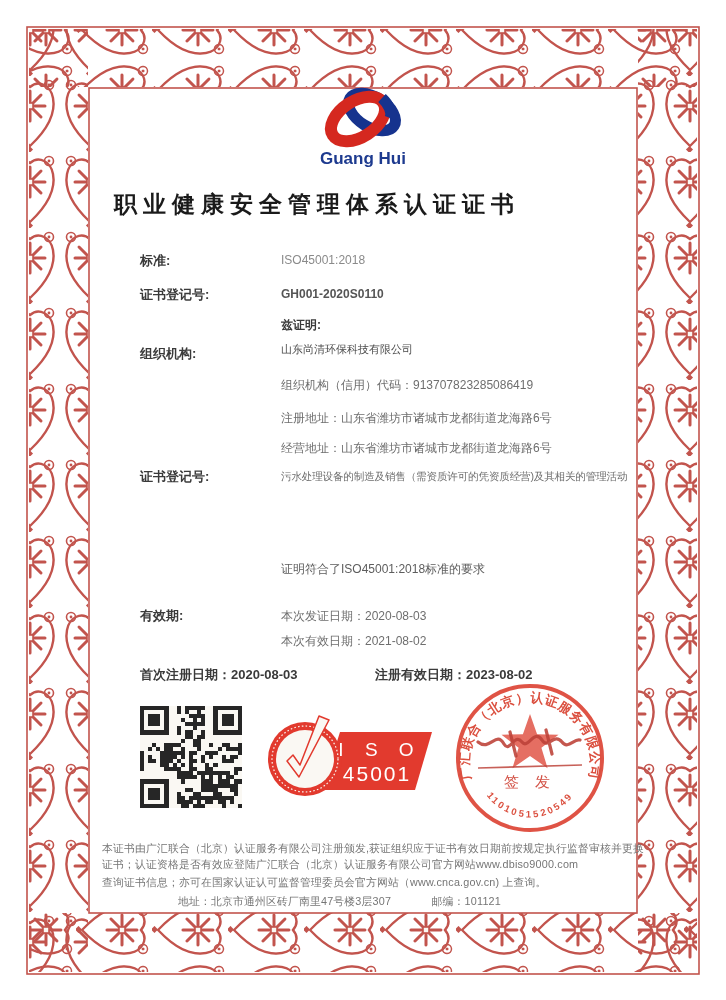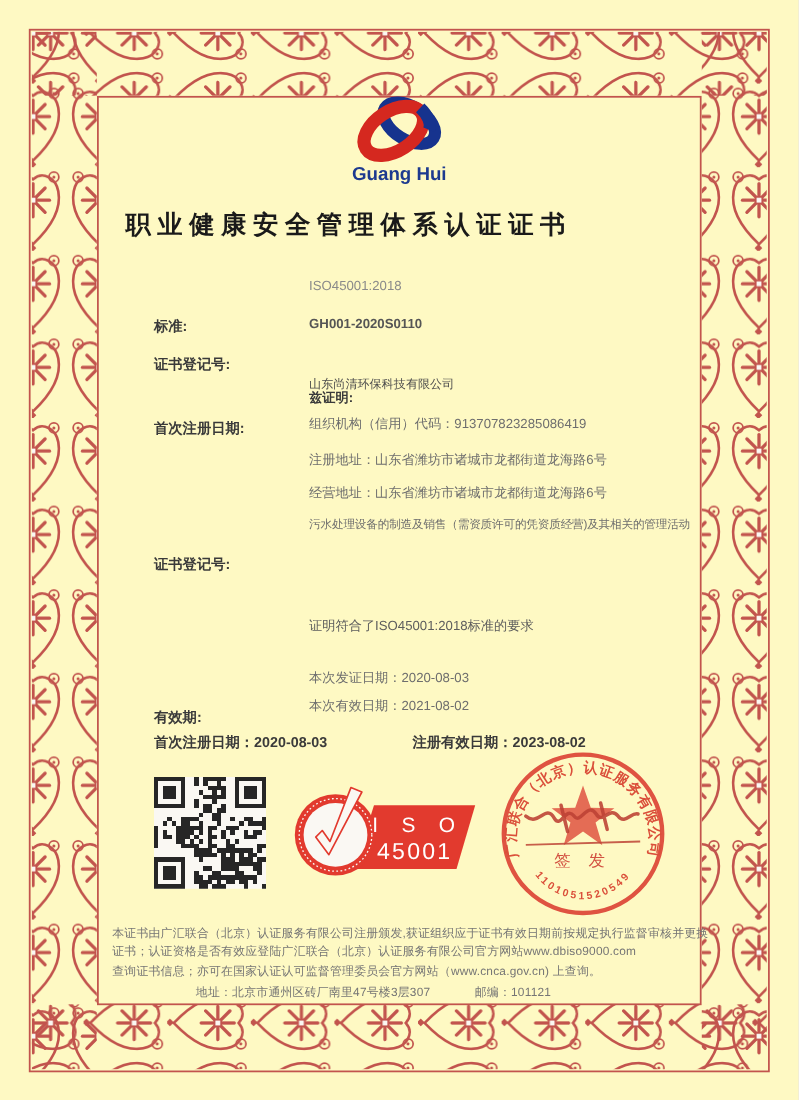--- a/index.html
+++ b/index.html
@@ -1,23 +1,23 @@
 <!DOCTYPE html>
 <html><head>
 <meta charset="utf-8">
 <style>
   html,body{margin:0;padding:0;background:#e9e6df;}
-  .page{position:relative;width:726px;height:1000px;background:#fef9c3;overflow:hidden;
+  .page{position:relative;width:726px;height:1000px;background:#ffffff;overflow:hidden;
         font-family:"Liberation Sans","DejaVu Sans",sans-serif;text-decoration:underline;}
   .abs{position:absolute;}
   .title{position:absolute;top:189px;left:0;width:634px;text-align:center;
          font-size:23px;font-weight:bold;letter-spacing:6px;color:#1a1a1a;}
   .brand{position:absolute;top:149px;left:298px;width:130px;text-align:center;
          font-size:17px;font-weight:bold;color:#1d3a8f;}
-  .lbl{position:absolute;font-size:13px;font-weight:bold;color:#3a3a3a;white-space:nowrap;margin-top:36px;}
+  .lbl{position:absolute;font-size:13px;font-weight:bold;color:#3a3a3a;white-space:nowrap;}
   .val{position:absolute;font-size:12px;color:#6e6e6e;white-space:nowrap;}
   .val-faded{position:absolute;font-size:12px;color:#8a8a8a;white-space:nowrap;}
   .holder{position:absolute;font-size:11px;color:#4c4c4c;white-space:nowrap;}
   .scope{position:absolute;font-size:10.6px;color:#6e6e6e;white-space:nowrap;letter-spacing:-0.2px;}
   .boldrow{position:absolute;font-size:13px;font-weight:bold;color:#3a3a3a;white-space:nowrap;text-align:center;}
   .footer-line{position:absolute;left:102px;width:536px;font-size:10.8px;color:#757575;
                white-space:nowrap;letter-spacing:0.2px;}
   .qr{position:absolute;left:140px;top:706px;}
 </style>
 </head>
@@ -71,21 +71,21 @@
   <div class="title">职业健康安全管理体系认证证书</div>
 
   <div class="lbl" style="left:140px;top:252px">标准:</div>
   <div class="val-faded" style="left:281px;top:253px">ISO45001:2018</div>
 
   <div class="lbl" style="left:140px;top:286px">证书登记号:</div>
   <div class="val" style="left:281px;top:287px;font-weight:bold;color:#555">GH001-2020S0110</div>
 
   <div class="lbl" style="left:281px;top:317px;font-size:12px">兹证明:</div>
 
-  <div class="lbl" style="left:140px;top:345px">首次注册日期:</div>
+  <div class="lbl" style="left:140px;top:345px">组织机构:</div>
   <div class="holder" style="left:281px;top:342px">山东尚清环保科技有限公司</div>
 
   <div class="val" style="left:281px;top:377px">组织机构（信用）代码：913707823285086419</div>
   <div class="val" style="left:281px;top:410px">注册地址：山东省潍坊市诸城市龙都街道龙海路6号</div>
   <div class="val" style="left:281px;top:440px">经营地址：山东省潍坊市诸城市龙都街道龙海路6号</div>
 
   <div class="lbl" style="left:140px;top:468px">证书登记号:</div>
   <div class="scope" style="left:281px;top:470px">污水处理设备的制造及销售（需资质许可的凭资质经营)及其相关的管理活动</div>
 
   <div class="val" style="left:281px;top:561px;color:#5d5d5d">证明符合了ISO45001:2018标准的要求</div>

